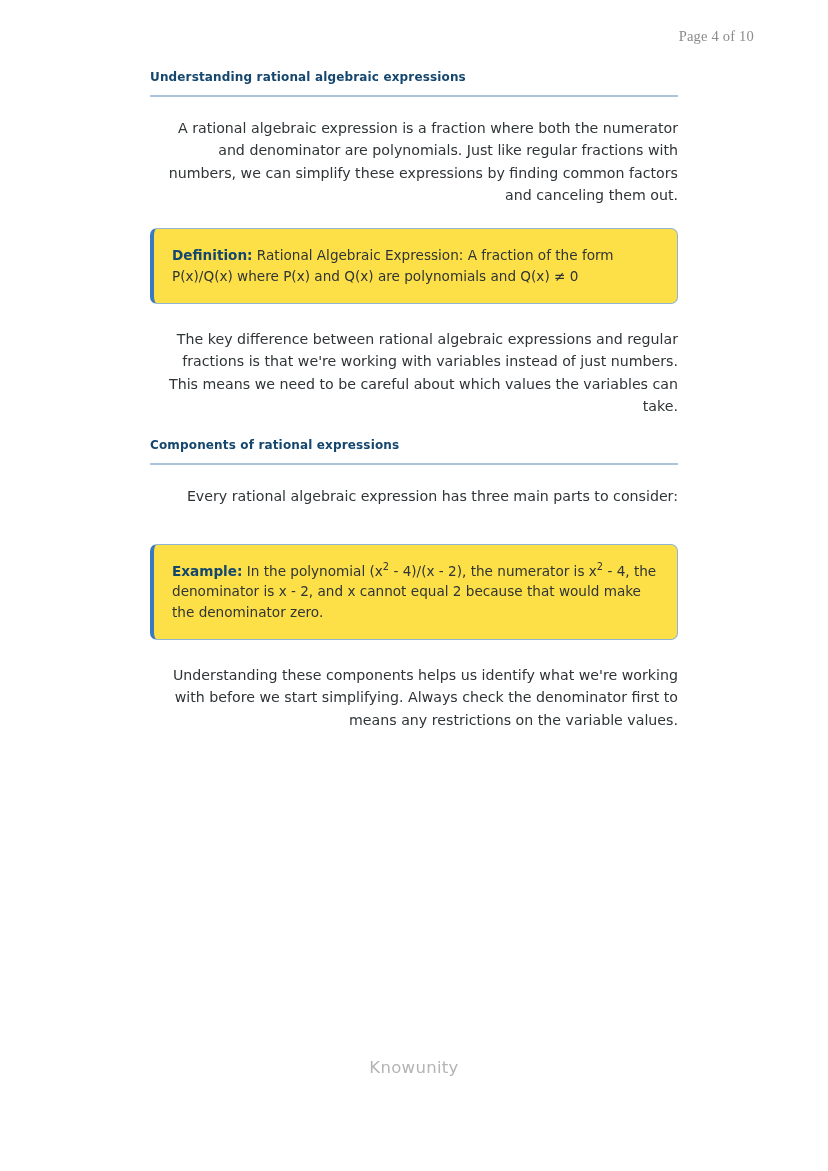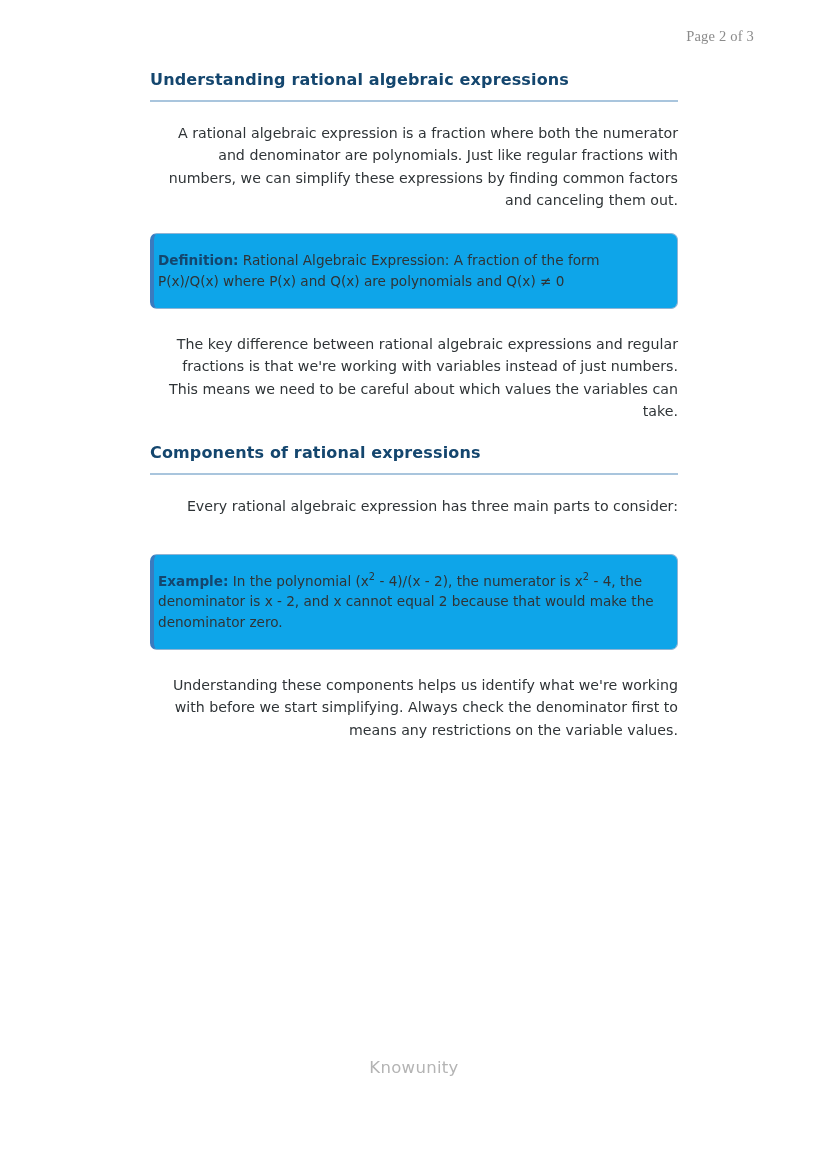--- a/index.html
+++ b/index.html
@@ -38,21 +38,21 @@
   
   .content {
     position: absolute;
     left: 150px;
     top: 70px;
     width: 528px;
   }
 
   
   .section-heading {
-    font-size: 16px;
+    font-size: 12px;
     font-weight: bold;
     color: #14466e;
     letter-spacing: 0.15px;
     margin: 0;
     padding: 0 0 10px 0;
     border-bottom: 2px solid #a9c5dd;
     line-height: 1.25;
   }
   .heading-block {
     margin-bottom: 0;
@@ -80,22 +80,22 @@
     line-height: 22.3px;
     color: #2f3437;
   }
 
   
   .callout {
     box-sizing: border-box;
     border: 1px solid #8fb4d4;
     border-left: 4px solid #3a7bbf;
     border-radius: 7px;
-    background: #0ea5e9;
-    padding: 16px 18px 17px 4px;
+    background: #fde047;
+    padding: 16px 18px 17px 18px;
   }
   .callout-text {
     font-size: 13.6px;
     line-height: 20.5px;
     color: #2f3437;
     margin: 0;
   }
   .callout-label {
     font-weight: bold;
     color: #14466e;
@@ -118,21 +118,21 @@
     font-size: 0.72em;
     vertical-align: super;
     line-height: 0;
   }
 </style>
 </head>
 <body>
 
 <div class="page">
 
-  <div class="page-header">Page 2 of 3</div>
+  <div class="page-header">Page 4 of 10</div>
 
   <div class="content">
 
     <div class="heading-block">
       <h2 class="section-heading">Understanding rational algebraic expressions</h2>
     </div>
 
     <div class="spacer-after-heading"></div>
 
     <p class="para">A rational algebraic expression is a fraction where both the numerator and denominator are polynomials. Just like regular fractions with numbers, we can simplify these expressions by finding common factors and canceling them out.</p>

